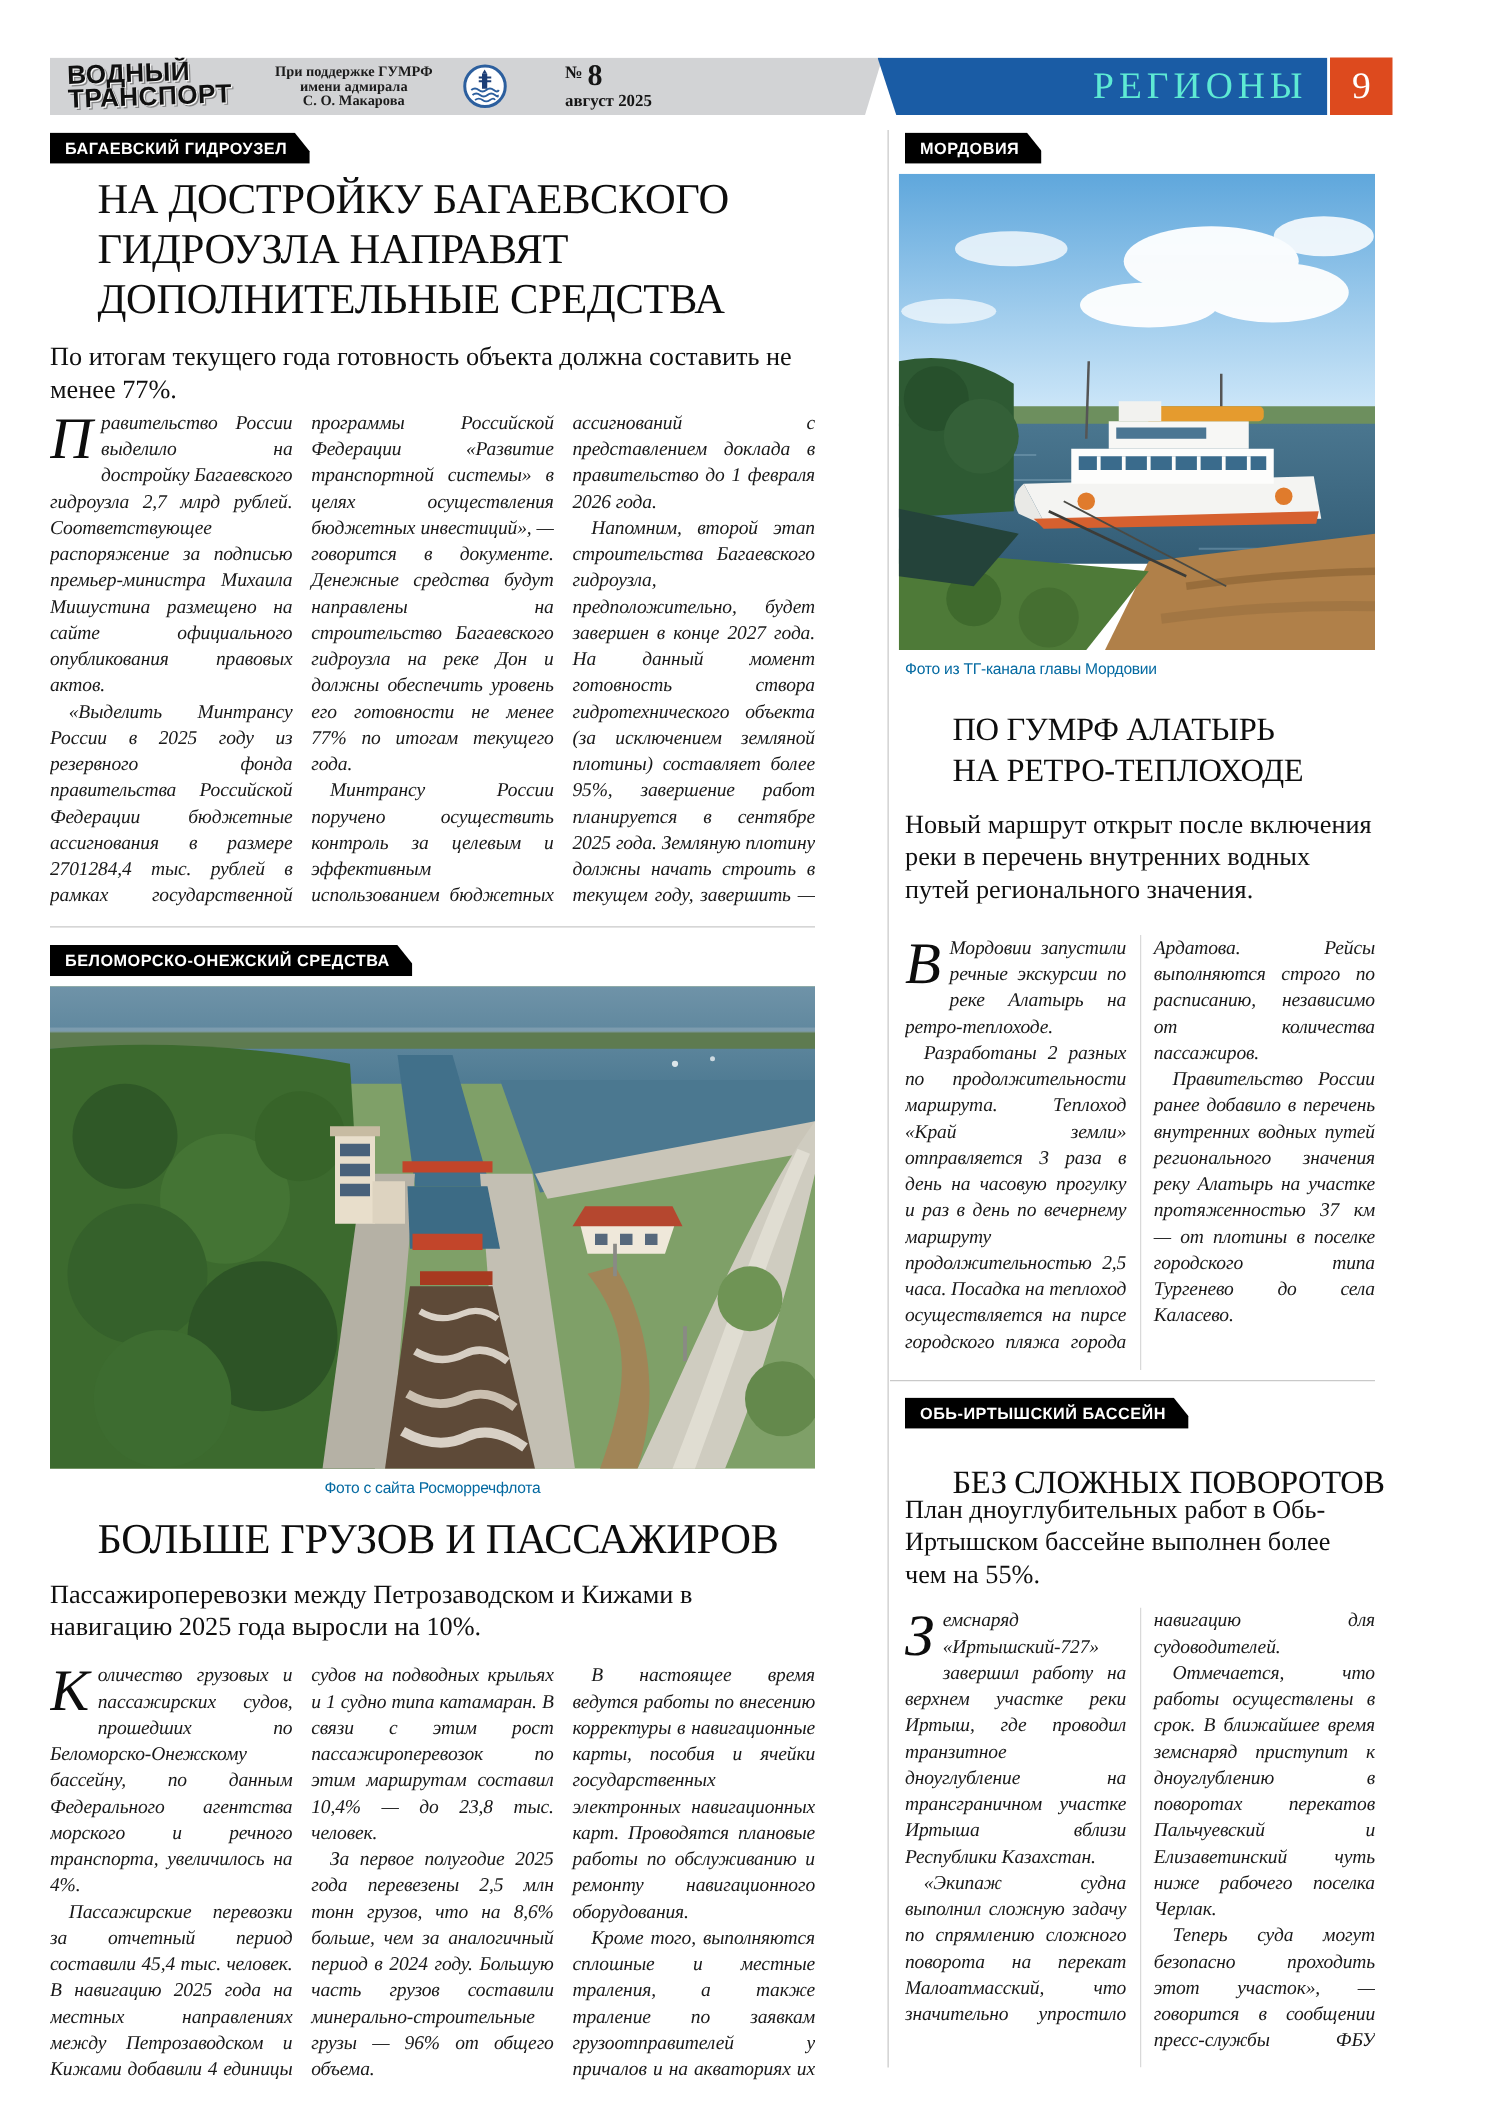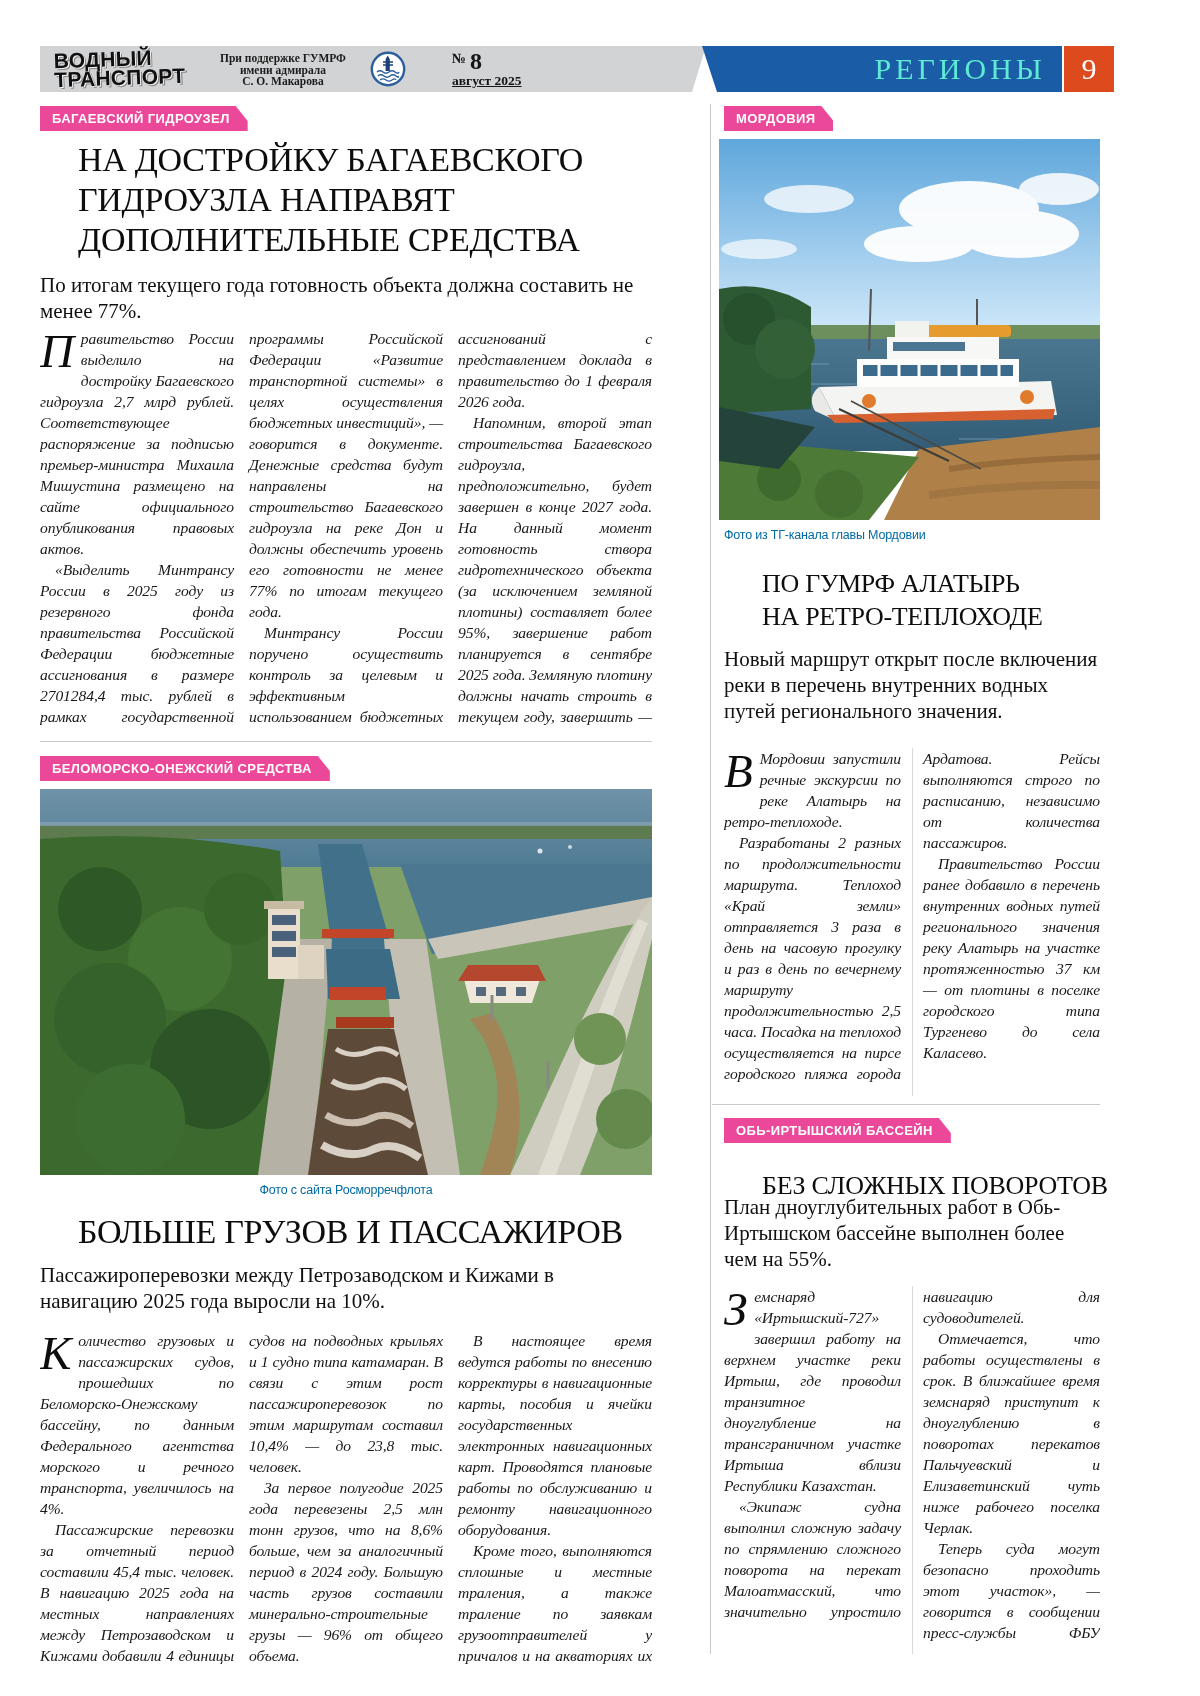--- a/index.html
+++ b/index.html
@@ -11,33 +11,33 @@
            clip-path:polygon(0 0,100% 0,calc(100% - 14px) 100%,0 100%);}
   .logo{position:absolute;left:14px;top:4px;font:900 21px/18.5px "Liberation Sans",sans-serif;
         color:#101010;transform:rotate(-2deg);letter-spacing:.3px;
         text-shadow:1px 1px 0 #f7f7f7,2px 2px 0 rgba(70,70,70,.55);}
   .support{position:absolute;left:168px;top:7px;width:150px;text-align:center;
            font:700 11.5px/11.5px "Liberation Serif",serif;color:#1c1c1c;}
   .emblem{position:absolute;left:330px;top:5px;width:36px;height:36px;}
   .issue{position:absolute;left:412px;top:5px;font-family:"Liberation Serif",serif;color:#151515;}
   .issue .no{font:700 14px/14px "Liberation Serif",serif;vertical-align:6px;}
   .issue .num{font:700 24px/20px "Liberation Serif",serif;}
-  .issue .date{font:700 13.5px/15px "Liberation Serif",serif;text-decoration:underline;}
+  .issue .date{font:700 13.5px/15px "Liberation Serif",serif;}
 
   .bluebar{position:absolute;left:702px;top:46px;width:360px;height:46px;background:#1a5ca5;
            clip-path:polygon(0 0,100% 0,100% 100%,15px 100%);
            display:flex;align-items:center;justify-content:flex-end;}
   .section-label{font:400 30px/30px "Liberation Serif",serif;color:#5eead4;letter-spacing:4px;
                  padding-right:16px;}
   .pagebox{position:absolute;left:1064px;top:46px;width:50px;height:46px;background:#dd4a1e;
            display:flex;align-items:center;justify-content:center;
            font:400 30px/30px "Liberation Serif",serif;color:#fff;}
 
   
-  .kicker{display:inline-block;background:#ec4899;color:#fff;
+  .kicker{display:inline-block;background:#000000;color:#fff;
           font:700 13px/25px "Liberation Sans",sans-serif;letter-spacing:.4px;
           padding:0 18px 0 12px;
           clip-path:polygon(0 0,calc(100% - 12px) 0,100% 60%,100% 100%,0 100%);}
   .headline{font:400 34px/40px "Liberation Serif",serif;color:#0d0d0d;letter-spacing:-.3px;}
   .headline div{white-space:nowrap;margin-left:38px;}
   .headline.small{font:400 26px/33px "Liberation Serif",serif;}
   .standfirst{font:400 21px/26px "Liberation Serif",serif;color:#101010;margin:0;}
   .body{font:400 15.6px/21px "Liberation Serif",serif;text-align:justify;color:#181818;
         letter-spacing:-.1px;overflow:hidden;column-fill:auto;}
   .body p{margin:0;text-indent:15px;font-style:italic;}

